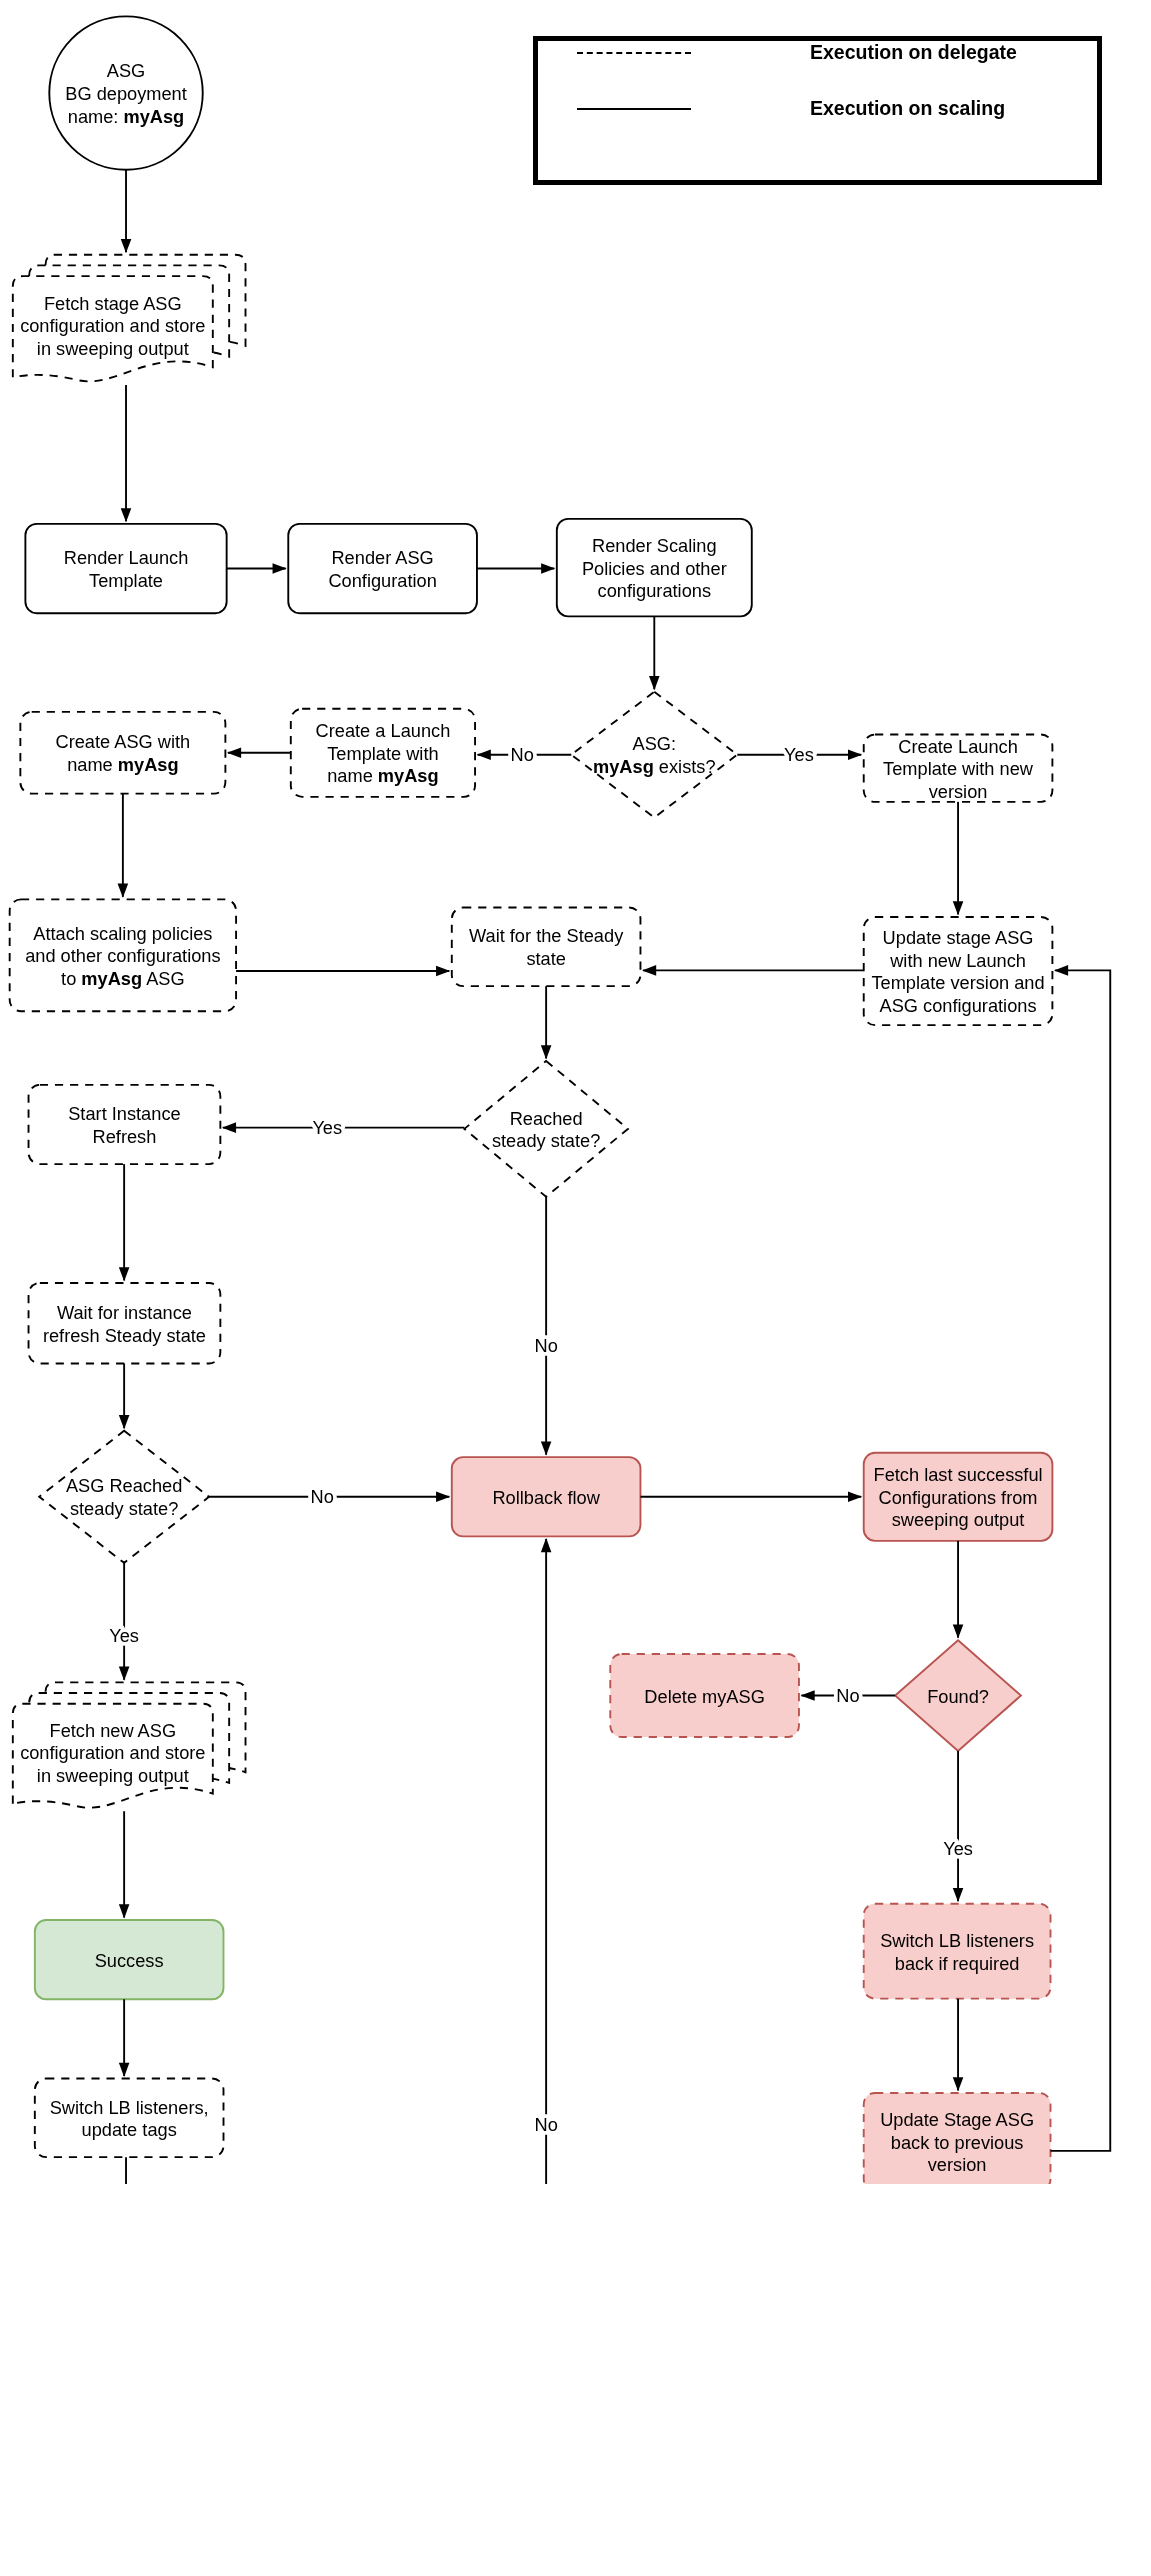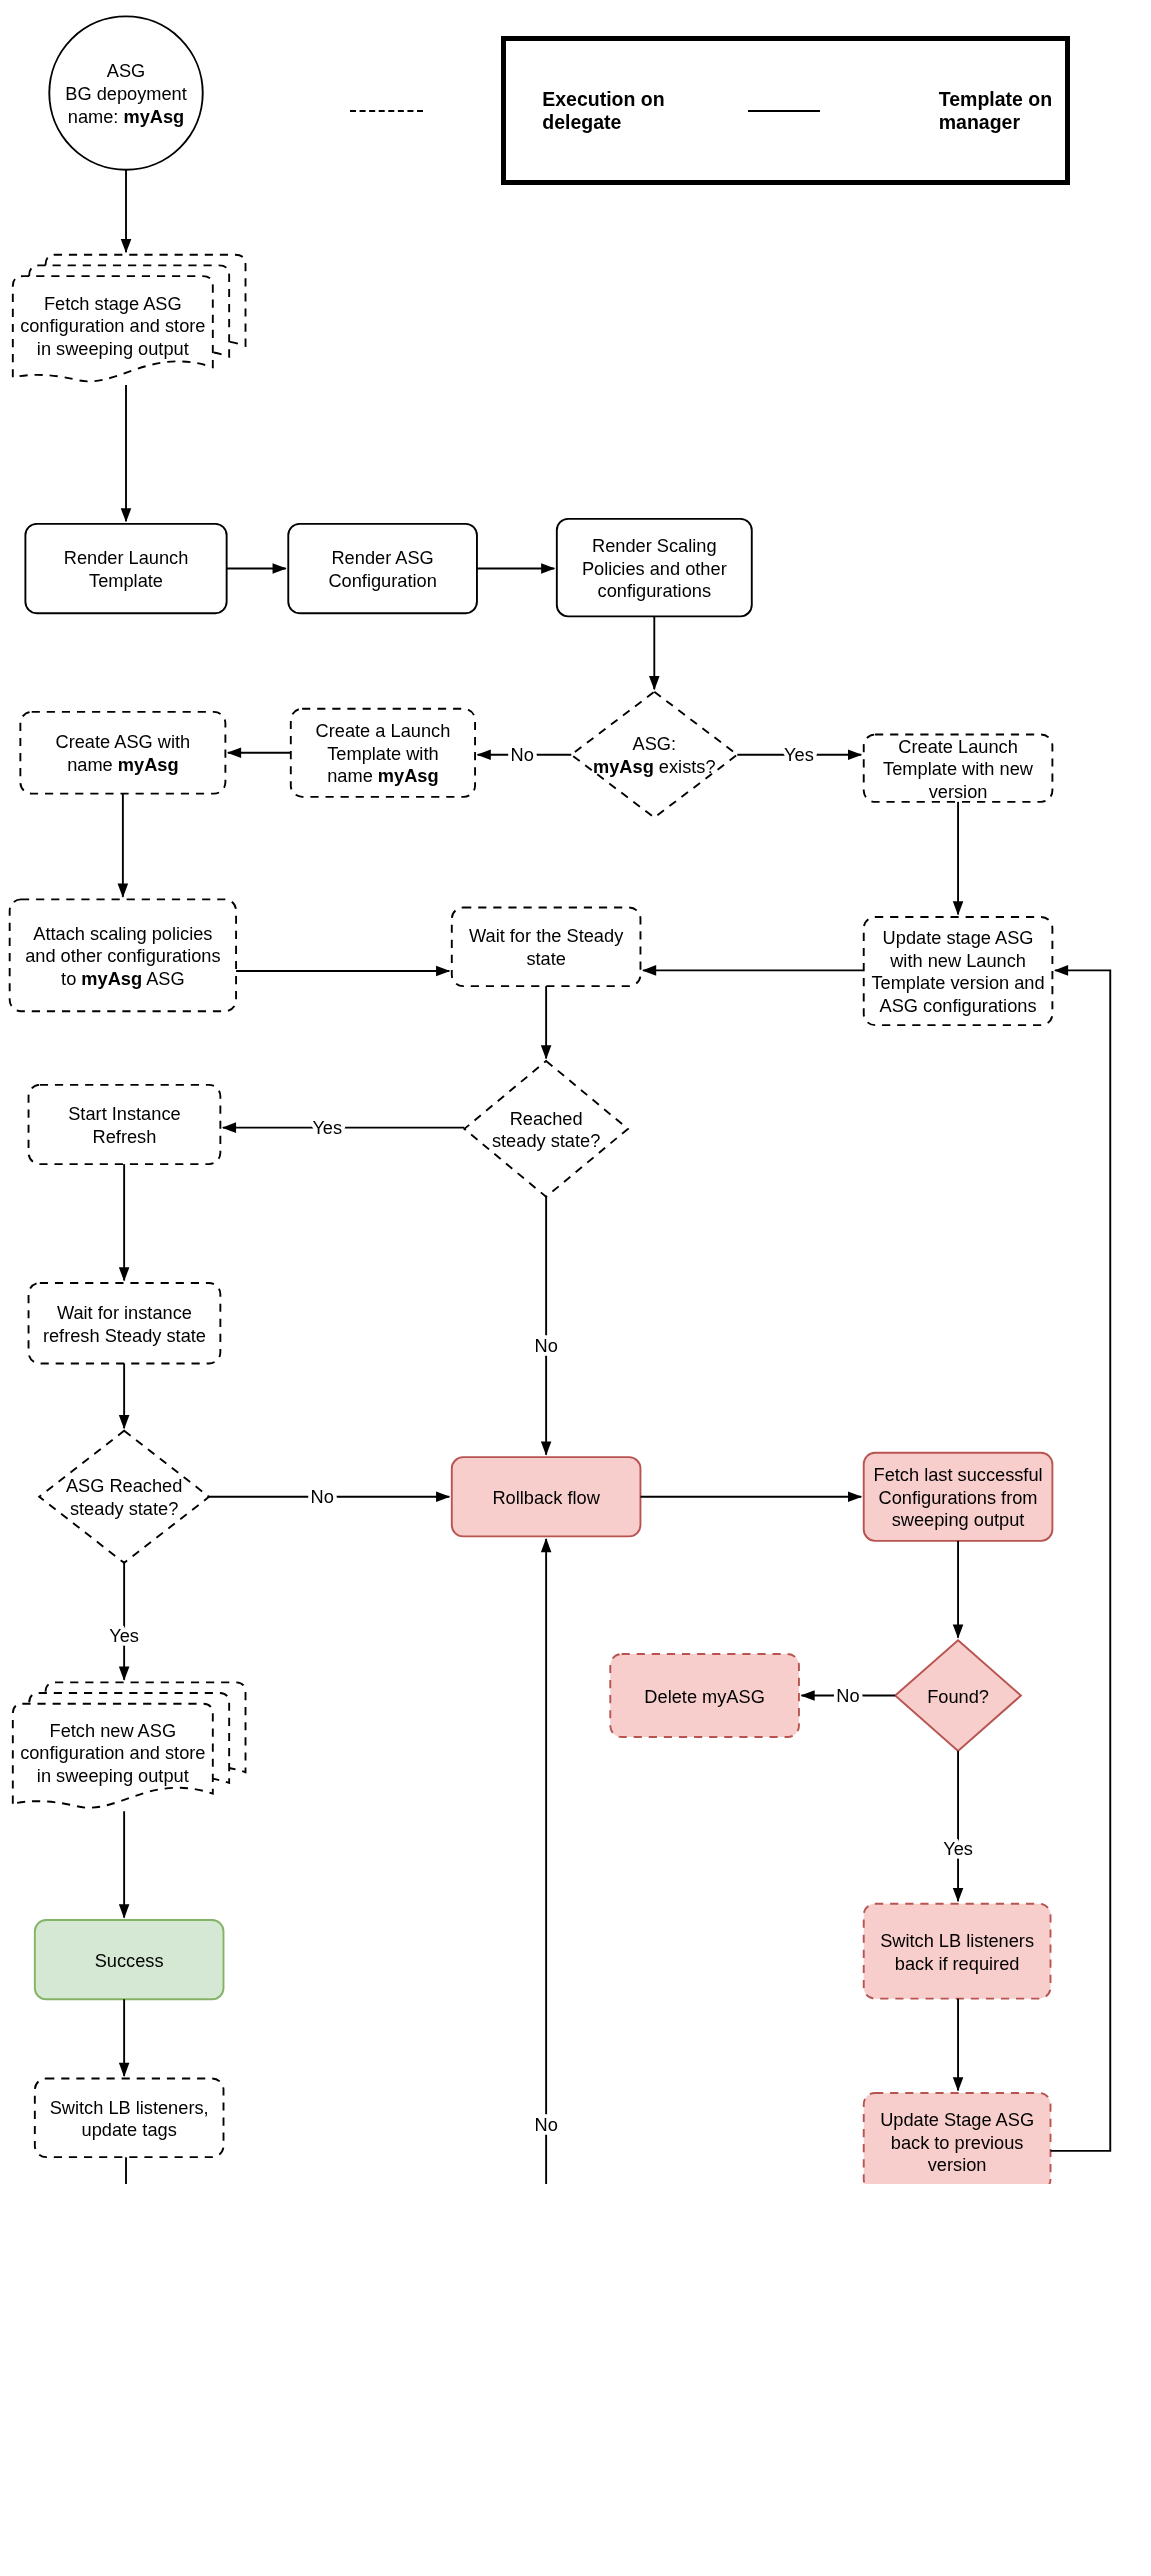--- a/index.html
+++ b/index.html
@@ -1,19 +1,19 @@
 <!DOCTYPE html>
 <html style="font-size:10px"><head>
 <meta charset="utf-8">
 <style>
   html,body{margin:0;padding:0;background:#ffffff;}
   .stage{position:relative;width:1152px;height:2184px;background:#ffffff;overflow:hidden;}
   svg text{font-family:"Liberation Sans","DejaVu Sans",sans-serif;}
-  .legend{position:absolute;left:501px;top:36px;width:569px;height:149px;border:5.7px solid #000;
-          box-sizing:border-box;display:flex;flex-direction:row;justify-content:flex-end;gap:33px;}
+  .legend{position:absolute;left:533px;top:36px;width:569px;height:149px;border:5.7px solid #000;
+          box-sizing:border-box;display:flex;flex-direction:column;justify-content:flex-start;gap:33px;}
   .legend-row{display:flex;align-items:center;padding-left:39px;}
   .legend-line{display:inline-block;width:114px;height:0;margin-right:119px;}
   .legend-line.dashed{border-top:2.5px dashed #000;}
   .legend-line.solid{border-top:2.5px solid #000;}
   .legend-label{font-family:"Liberation Sans","DejaVu Sans",sans-serif;font-size:19.5px;font-weight:bold;color:#000;}
 </style>
 </head>
 <body>
 
 <div class="stage">
@@ -237,17 +237,17 @@
       </g>
     </svg>
 
   <div class="legend">
     <div class="legend-row">
       <span class="legend-line dashed"></span>
       <span class="legend-label">Execution on delegate</span>
     </div>
     <div class="legend-row">
       <span class="legend-line solid"></span>
-      <span class="legend-label">Template on manager</span>
+      <span class="legend-label">Execution on scaling</span>
     </div>
   </div>
 </div>
 
 
 </body></html>

